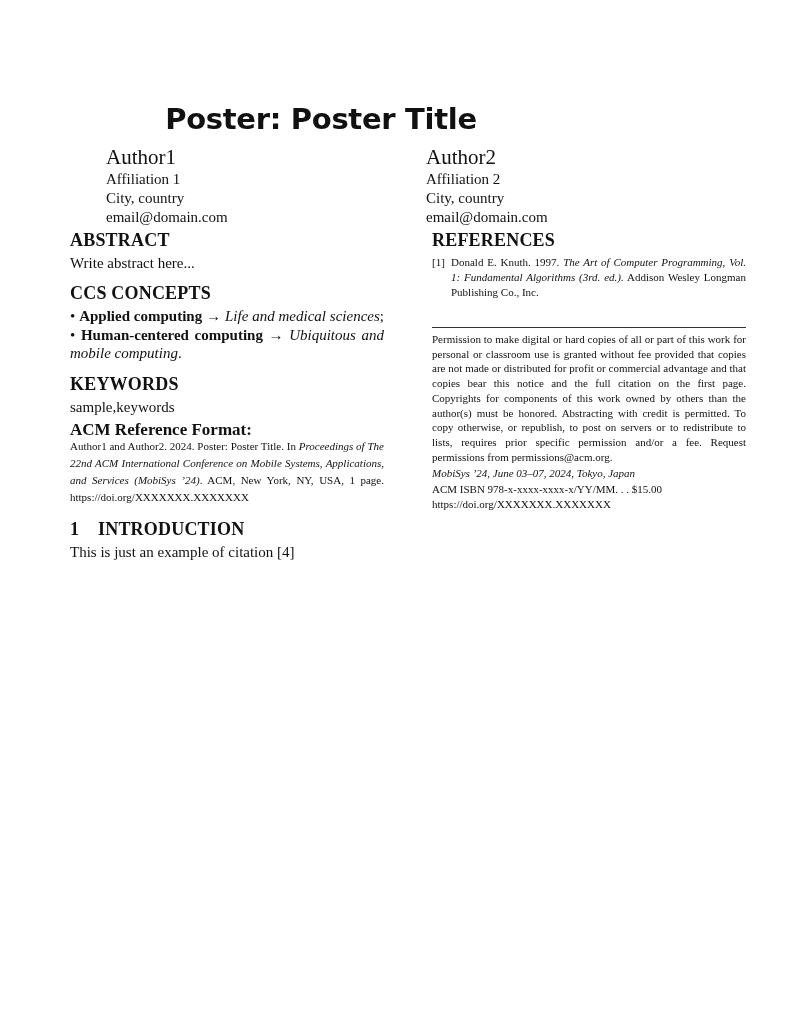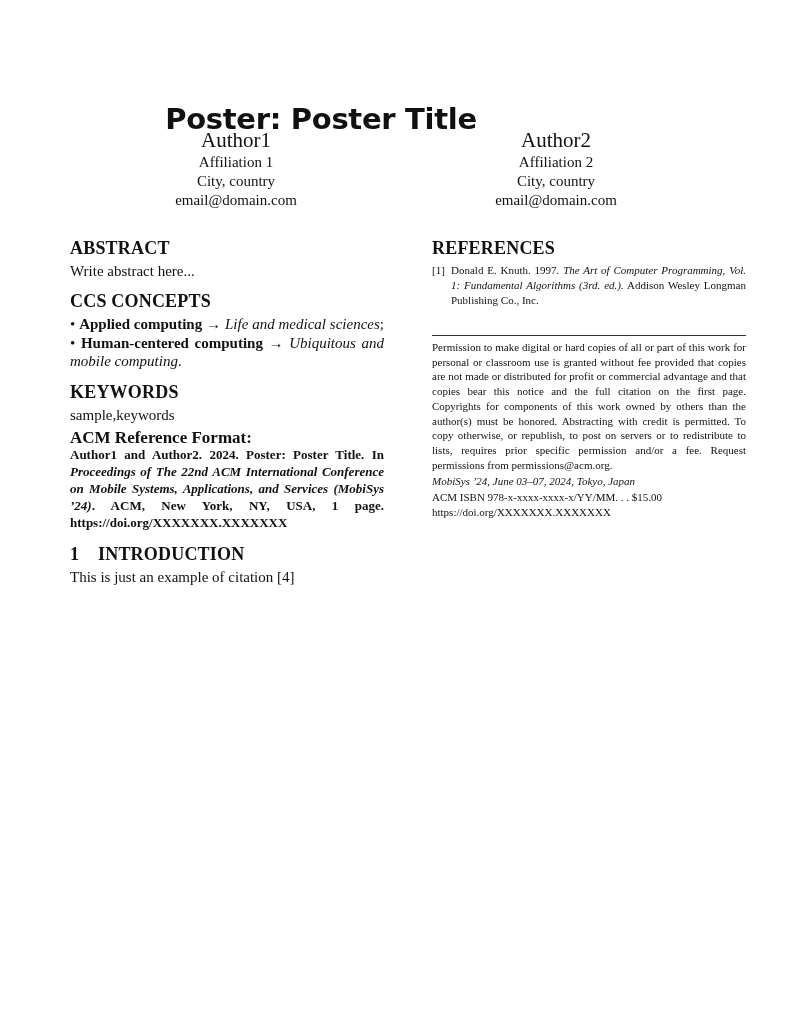--- a/index.html
+++ b/index.html
@@ -7,42 +7,42 @@
     width: 794px; height: 1028px; position: relative; overflow: hidden;
     font-family: "Liberation Serif", "DejaVu Serif", serif;
     color: #111;
   }
   .title {
     position: absolute; top: 102px; left: 0; width: 642px;
     text-align: center; font-family: "DejaVu Sans", "Liberation Sans", sans-serif;
     font-weight: bold; font-size: 29px; letter-spacing: -0.3px;
   }
   .author {
-    position: absolute; top: 128px; width: 260px; text-align: center;
+    position: absolute; top: 145px; width: 260px; text-align: left;
     line-height: 19px;
   }
   .author .name { font-size: 21px; line-height: 25px; }
   .author .line { font-size: 15px; }
   #author-1 { left: 106px; }
   #author-2 { left: 426px; }
 
-  .col { position: absolute; top: 229px; width: 314px; margin-top: 8px; }
+  .col { position: absolute; top: 229px; width: 314px; }
   #left-col { left: 70px; }
   #right-col { left: 432px; }
 
   h2 {
     margin: 0; font-size: 18px; font-weight: bold; letter-spacing: 0.2px;
     line-height: 22px;
   }
   p { margin: 0; font-size: 15px; line-height: 18px; text-align: justify; }
   .sec { margin-bottom: 10px; }
   .sec p { margin-top: 3px; }
   .ccs p { line-height: 18.5px; }
   .acm-ref-label { font-weight: bold; font-size: 17px; margin-top: 6px; line-height: 16px; }
-  .acm-ref { font-size: 13px; line-height: 17px; text-align: justify; font-weight: bold; }
+  .acm-ref { font-size: 11px; line-height: 17px; text-align: justify; }
   .intro-num { display: inline-block; width: 28px; }
 
   .ref-item { display: flex; font-size: 11px; line-height: 15px; margin-top: 4px; }
   .ref-num { width: 19px; flex: 0 0 19px; }
   .ref-body { text-align: justify; }
 
   .rule { border-top: 1px solid #333; margin-top: 27px; }
   .perm { font-size: 11px; line-height: 14.7px; margin-top: 4px; text-align: justify; }
   .small { font-size: 11px; line-height: 15.5px; }
   .it { font-style: italic; }

